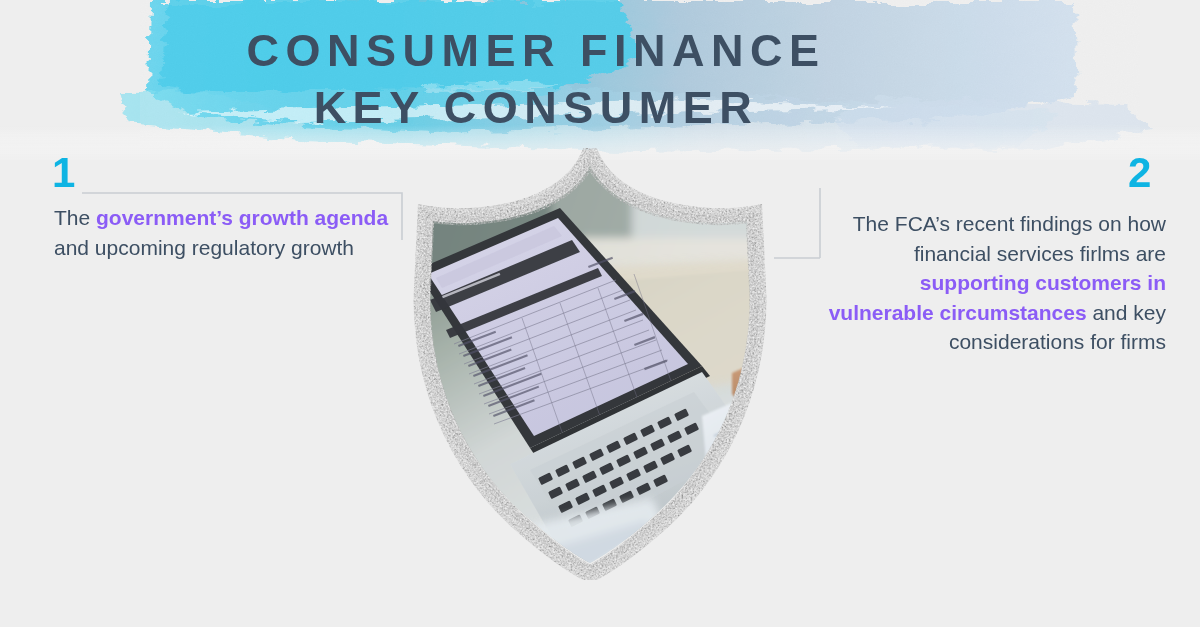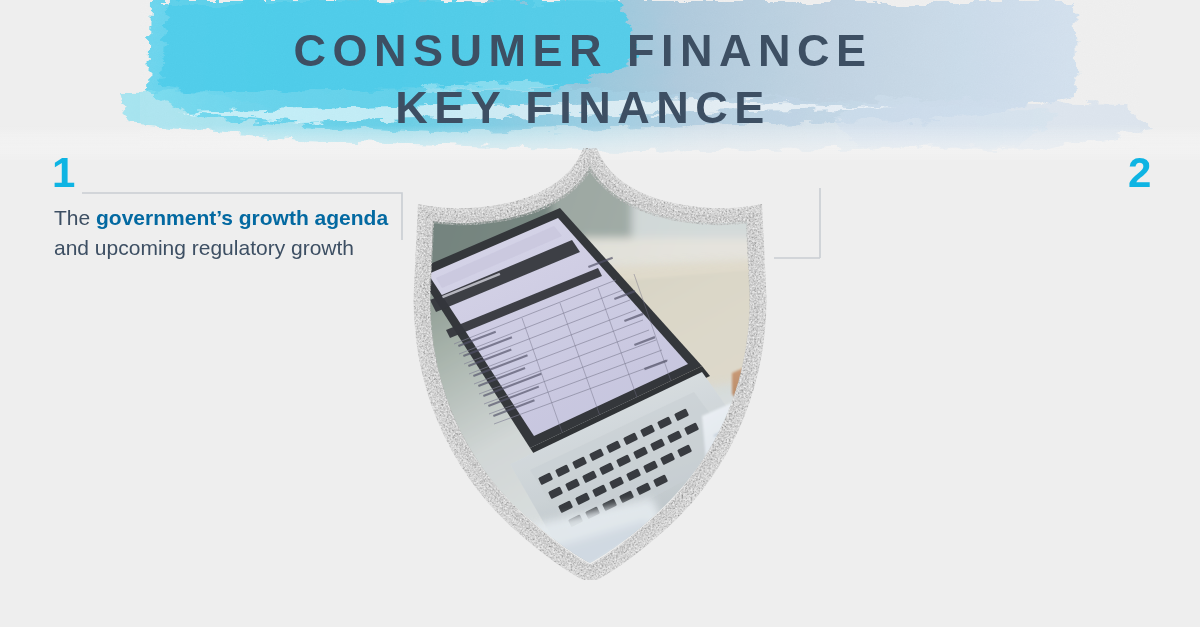--- a/index.html
+++ b/index.html
@@ -33,21 +33,20 @@
   }
   .banner svg { display: block; }
 
   
   .title-block {
     position: absolute;
     left: 0; top: 22px;
     width: 1072px;
     text-align: center;
     z-index: 5;
-    padding-left: 47px;
   }
   .title-line {
     color: #3d4f63;
     font-weight: bold;
     font-size: 45px;
     letter-spacing: 6.5px;
     line-height: 57px;
     white-space: nowrap;
   }
 
@@ -82,21 +81,21 @@
   .connector svg { display: block; }
 
   .item-text {
     position: absolute;
     color: #3d4f63;
     font-size: 21px;
     line-height: 29.5px;
     z-index: 6;
   }
   .item-text .hl {
-    color: #0369a1;
+    color: #8b5cf6;
     font-weight: bold;
   }
   .text-1 {
     left: 54px;
     top: 203px;
     width: 352px;
     text-align: left;
   }
   .text-2 {
     left: 826px;
@@ -175,21 +174,21 @@
       </g>
 
       <rect x="140" y="0" width="1000" height="150" fill="#ffffff" opacity="0.1" filter="url(#grain)"></rect>
 
       <rect x="0" y="60" width="1200" height="105" fill="url(#washFade)"></rect>
     </svg>
   </div>
 
   <div class="title-block">
     <div class="title-line">CONSUMER FINANCE</div>
-    <div class="title-line">KEY FINANCE</div>
+    <div class="title-line">KEY CONSUMER</div>
   </div>
 
   <div class="shield-wrap">
     <svg width="380" height="432" viewBox="0 0 380 432" xmlns="http://www.w3.org/2000/svg">
       <defs>
         <clipPath id="shieldClip">
           <path d="M 188 6
                    C 196 26 214 44 244 56
                    C 276 68 318 72 352 66
                    L 356 150
@@ -447,14 +446,17 @@
   <div class="item-text text-1">
     <span>The </span><span class="hl">government’s growth agenda</span><span> and upcoming regulatory growth</span>
   </div>
 
   <div class="item-number num-2">2</div>
   <div class="connector" style="left:772px; top:186px;">
     <svg width="120" height="80" viewBox="0 0 120 80" xmlns="http://www.w3.org/2000/svg">
       <path d="M 48 72 L 2 72 M 48 2 L 48 72" fill="none" stroke="#c9cdd2" stroke-width="1.6"></path>
     </svg>
   </div>
+  <div class="item-text text-2">
+    <span>The FCA’s recent findings on how financial services firlms are </span><span class="hl">supporting customers in vulnerable circumstances</span><span> and key considerations for firms</span>
+  </div>
 
 </div>
 
 </body></html>

